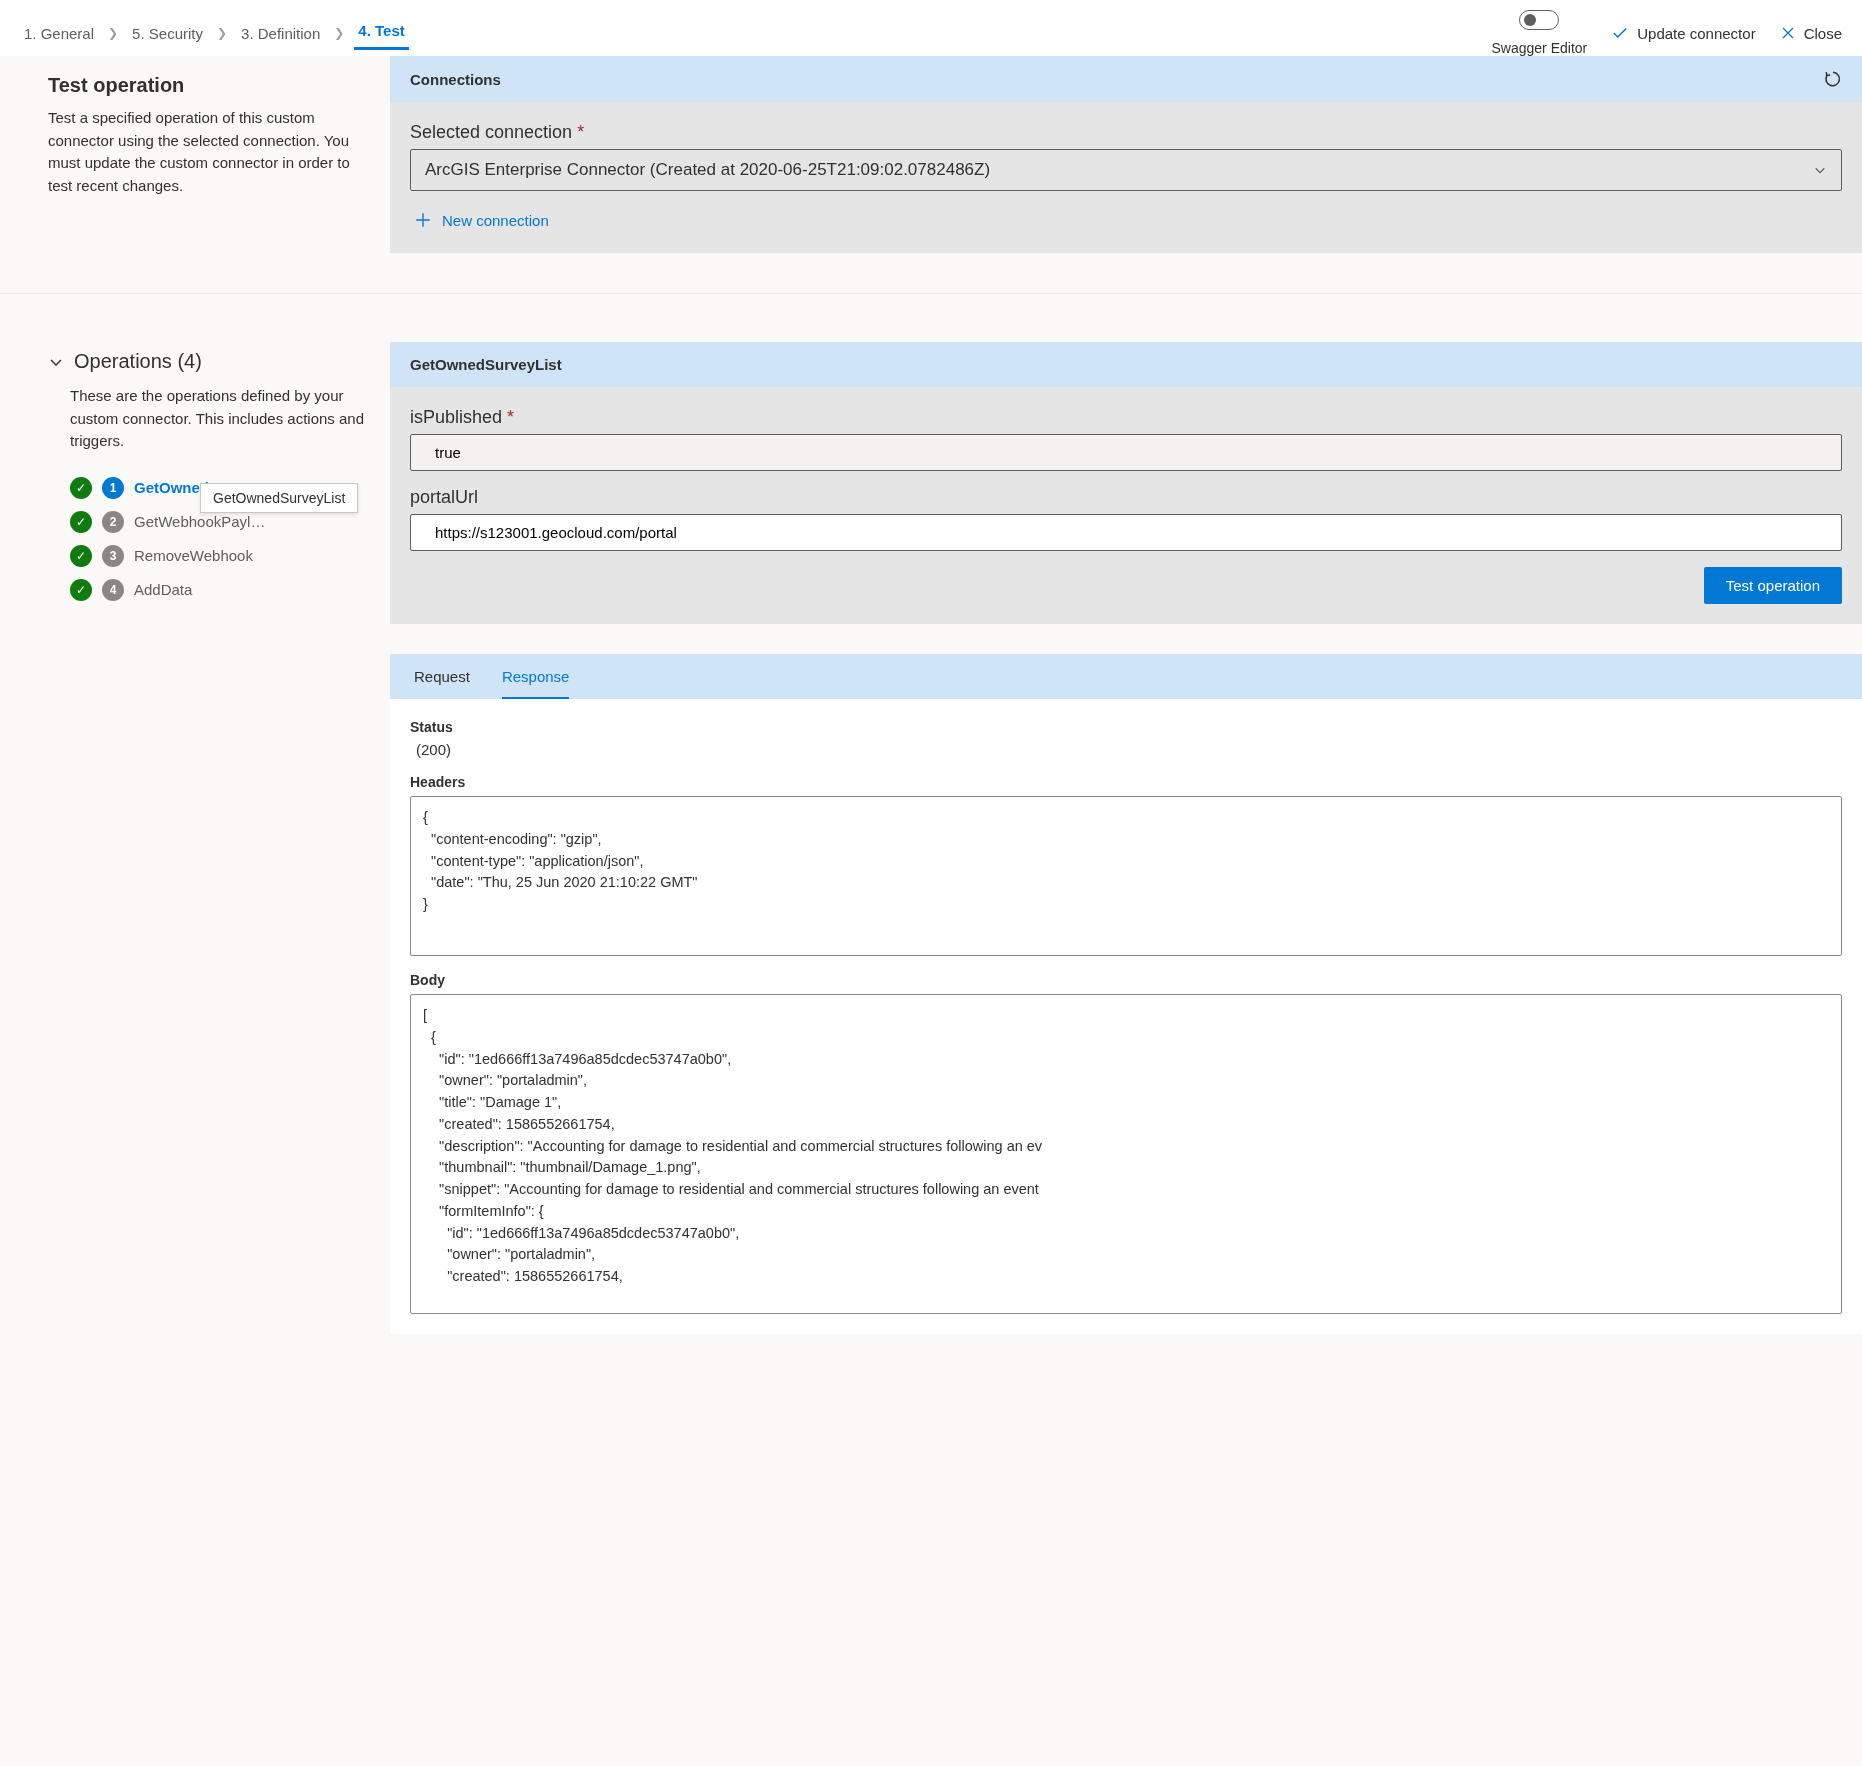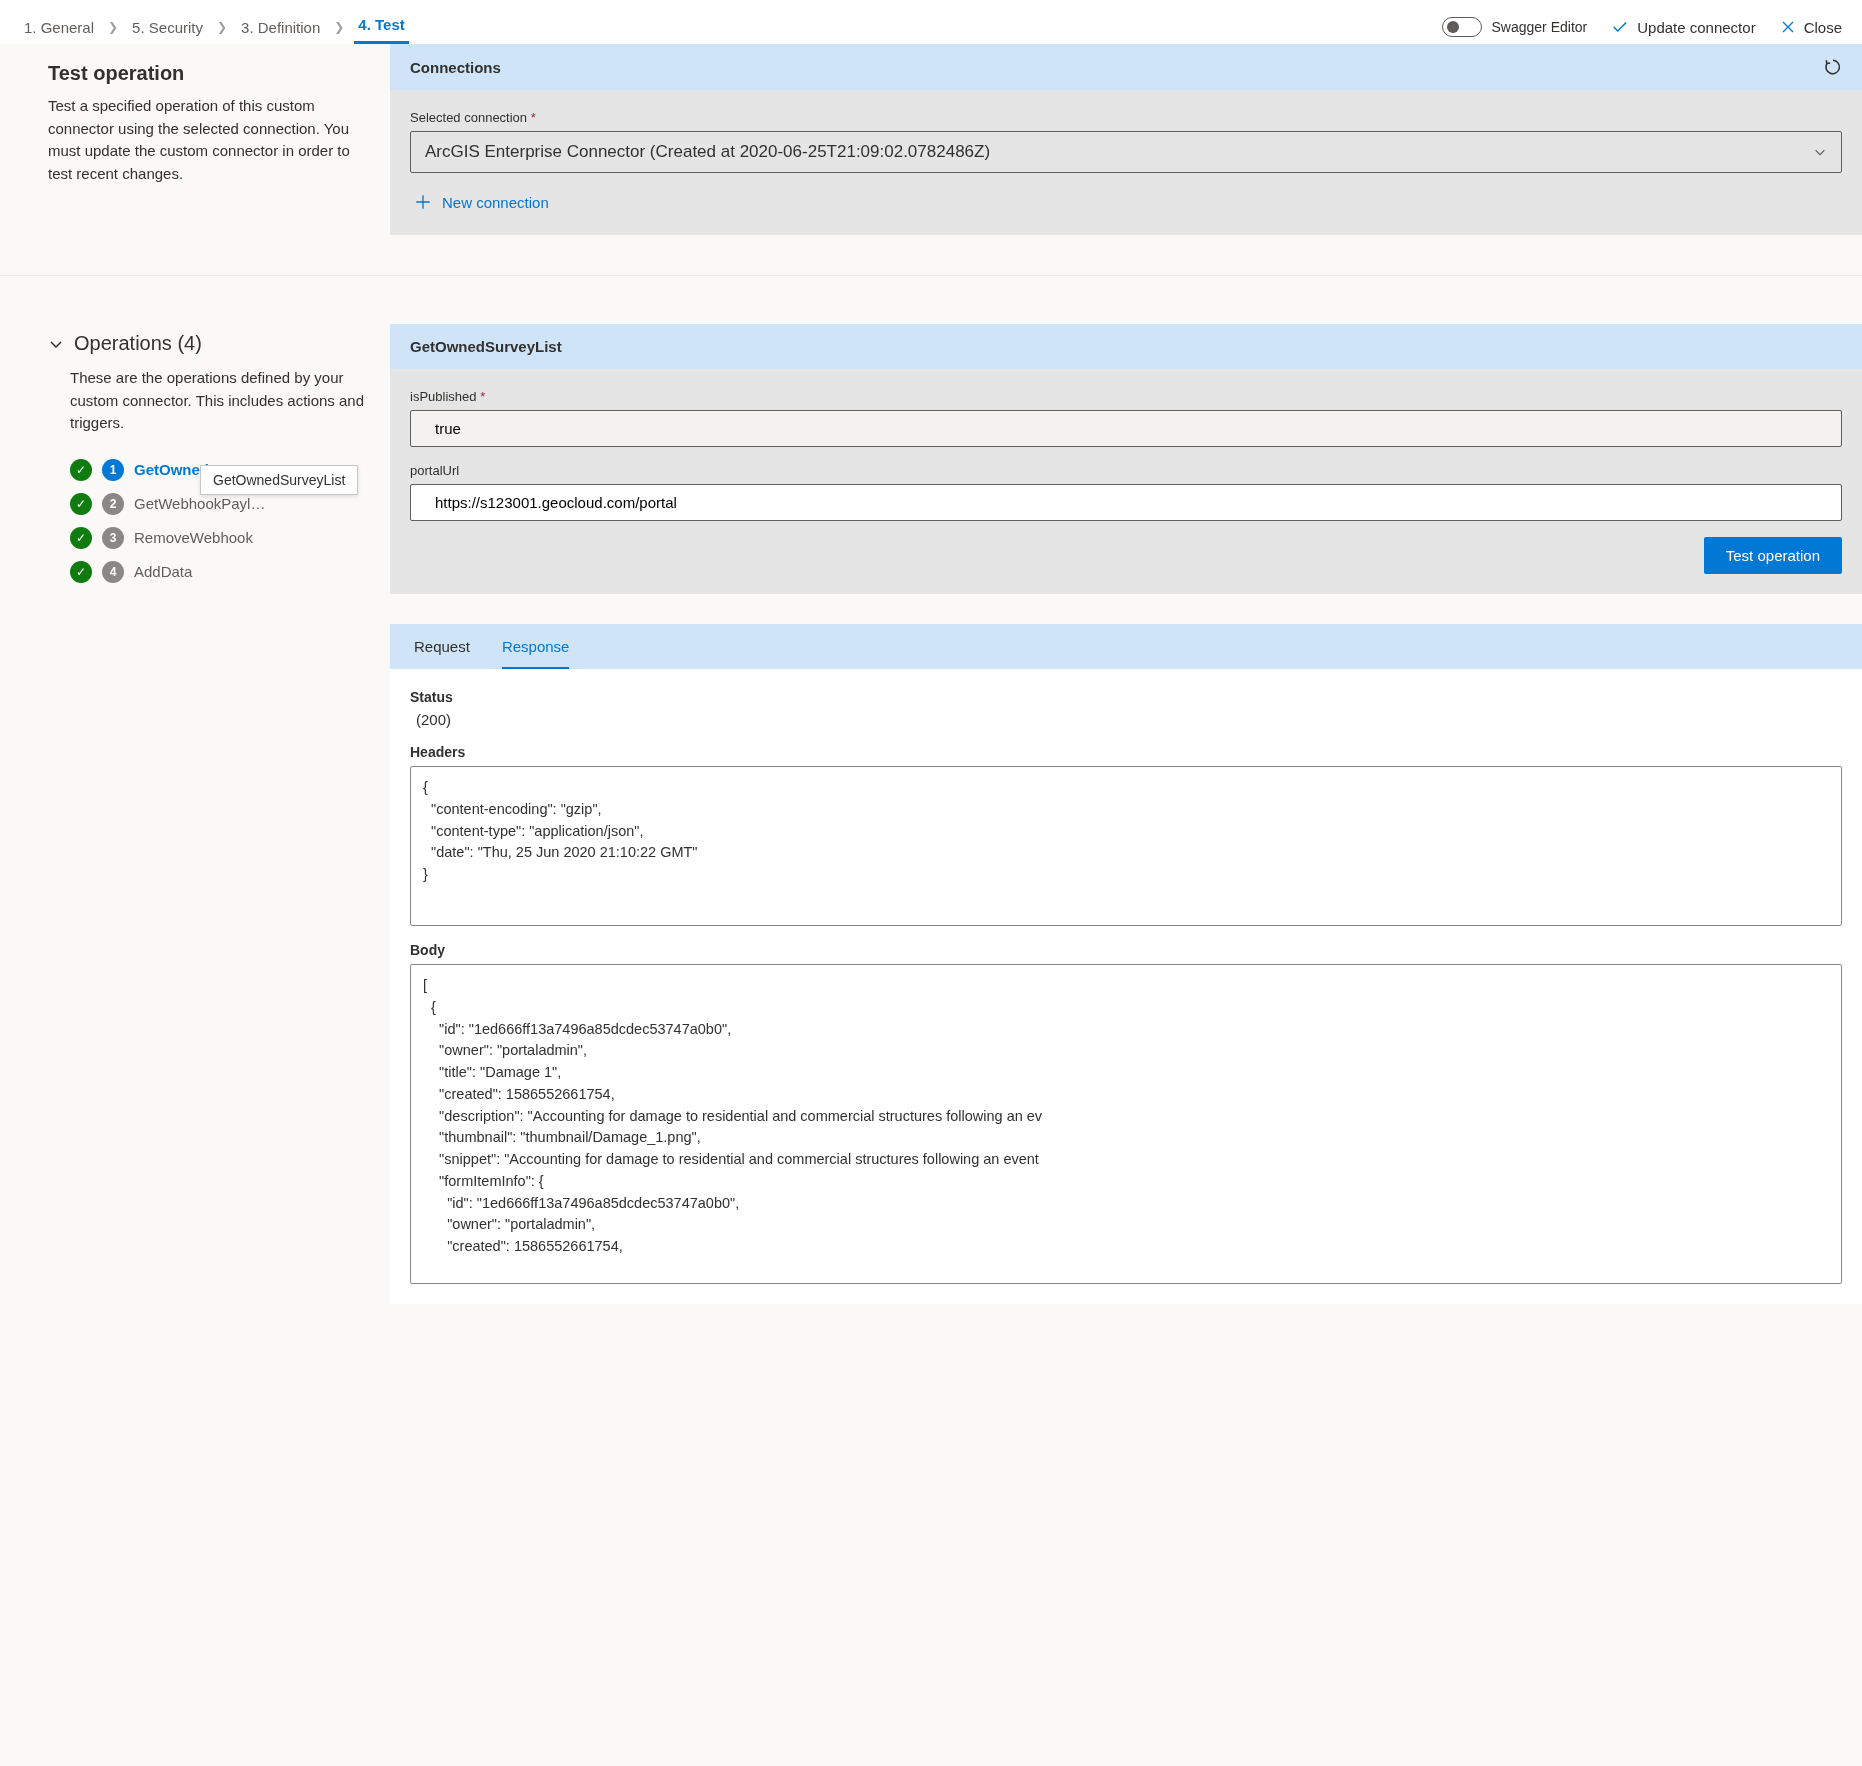--- a/index.html
+++ b/index.html
@@ -4,41 +4,41 @@
 <style>
 * { box-sizing: border-box; margin: 0; padding: 0; }
 body { font-family: "Segoe UI", -apple-system, sans-serif; font-size: 14px; color: #323130; background: #faf9f8; }
 
 .topbar { display: flex; align-items: center; padding: 10px 20px 0 20px; background: #fff; border-bottom: 0px solid #edebe9; }
 .breadcrumbs { display: flex; align-items: center; gap: 4px; flex: 1; }
 .crumb { color: #605e5c; font-size: 15px; padding: 6px 4px; cursor: pointer; text-align: center; }
 .crumb.active { color: #0078d4; font-weight: 600; border-bottom: 3px solid #0078d4; padding-bottom: 8px; }
 .chev { color: #a19f9d; font-size: 12px; padding: 0 6px; }
 .top-actions { display: flex; align-items: center; gap: 24px; }
-.toggle-wrap { display: flex; align-items: center; gap: 10px; }
+.toggle-wrap { display: flex; align-items: center; gap: 10px; flex-direction: column; }
 .toggle { width: 40px; height: 20px; border: 1px solid #605e5c; border-radius: 20px; position: relative; background: #fff; }
 .toggle .knob { width: 12px; height: 12px; background: #605e5c; border-radius: 50%; position: absolute; top: 3px; left: 4px; }
 .top-link { display: flex; align-items: center; gap: 8px; color: #323130; font-size: 15px; cursor: pointer; }
 .top-link .ico { color: #0078d4; }
 
 .page { display: flex; gap: 0; }
 .left { width: 390px; padding: 18px 24px 24px 48px; background: #faf9f8; }
 .right { flex: 1; padding: 0 0 40px 0; background: #faf9f8; }
 
 .left h2 { font-size: 20px; font-weight: 600; margin-bottom: 10px; color: #323130; }
 .left .desc { font-size: 15px; color: #323130; line-height: 1.5; }
 
 .divider-row { border-top: 1px solid #edebe9; margin: 0 0 0 0; }
 
 .panel { background: #e5e5e5; margin-bottom: 0; }
 .panel-hd { background: #d0e4f7; padding: 14px 20px; font-size: 15px; font-weight: 600; color: #323130; display: flex; align-items: center; }
 .panel-hd .hd-action { margin-left: auto; color: #323130; cursor: pointer; }
 .panel-body { padding: 20px; }
 
-.lbl { font-size: 13px; color: #323130; margin-bottom: 6px; display: block; }
+.lbl { font-size: 18px; color: #323130; margin-bottom: 6px; display: block; }
 .lbl .req { color: #a4262c; }
 .select-box { border: 1px solid #605e5c; border-radius: 2px; padding: 10px 14px; display: flex; align-items: center; font-size: 17px; cursor: pointer; }
 .select-box .chevd { margin-left: auto; }
 .new-conn { display: flex; align-items: center; gap: 10px; color: #0078d4; font-size: 15px; margin-top: 16px; cursor: pointer; padding: 4px; }
 
 .ops-hd { display: flex; align-items: center; gap: 10px; font-size: 20px; font-weight: 400; margin-top: 8px; margin-bottom: 12px; }
 .ops-desc { font-size: 15px; color: #323130; line-height: 1.5; margin-bottom: 18px; margin-left: 22px; }
 .op-item { display: flex; align-items: center; gap: 10px; padding: 6px 0; cursor: pointer; position: relative; margin-left: 22px;}
 .chk-circle { width: 22px; height: 22px; border-radius: 50%; background: #107c10; display: flex; align-items: center; justify-content: center; color: #fff; font-size: 12px; flex-shrink: 0;}
 .num-circle { width: 22px; height: 22px; border-radius: 50%; display: flex; align-items: center; justify-content: center; color: #fff; font-size: 12px; font-weight: 600; flex-shrink: 0;}

